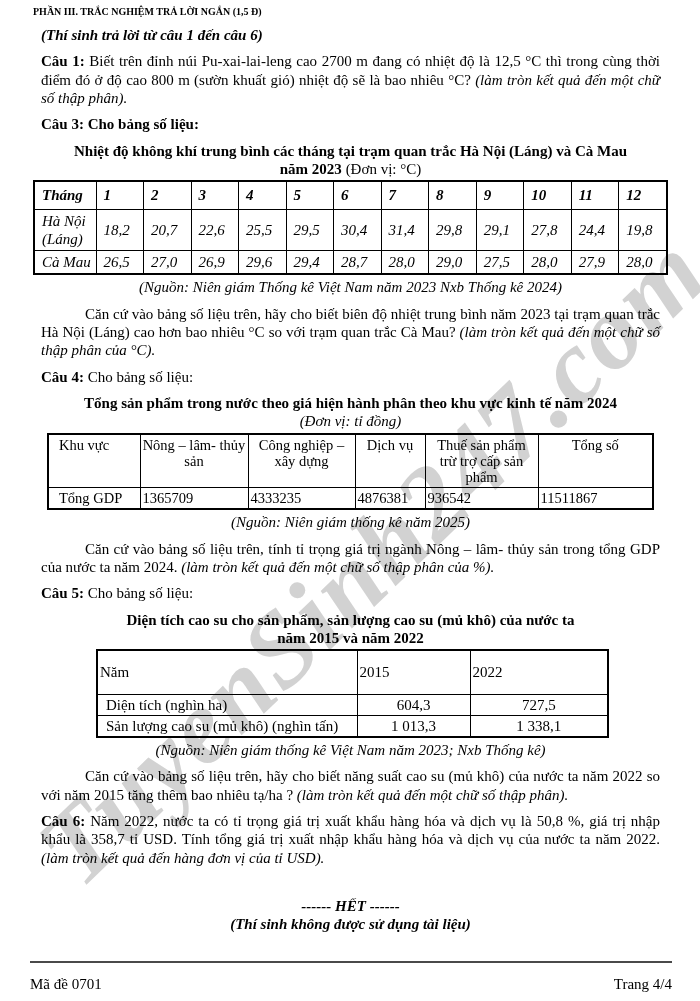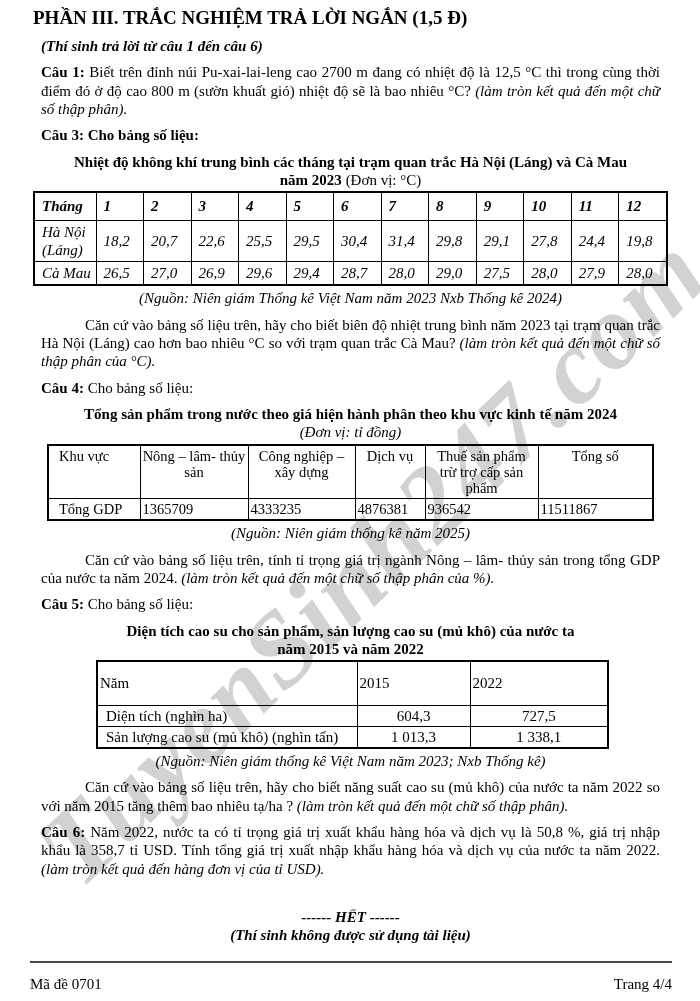--- a/index.html
+++ b/index.html
@@ -31,21 +31,21 @@
     position:absolute;
     left:33px;right:32px;top:6px;
     z-index:1;
   }
   .content p{margin:8px;}
   .para{text-align:justify;}
   .indent{text-indent:44px;}
   .center{text-align:center;}
   .bold{font-weight:bold;}
   .bolditalic{font-weight:bold;font-style:italic;}
-  .section-title{font-size:19px;font-weight:bold;margin:0;}
+  .section-title{font-size:10px;font-weight:bold;margin:0;}
   .source{text-align:center;font-style:italic;margin:3px 0;}
   table{border-collapse:collapse;border:2px solid #000;margin:2px 0;}
   td,th{border:1px solid #000;}
   
   .t1{width:100%;font-style:italic;}
   .t1 th{font-weight:bold;text-align:left;padding:4px 2px 4px 7px;}
   .t1 td{text-align:left;padding:2px 2px 2px 7px;vertical-align:middle;}
   
   .t2{width:607px;margin-left:14px;font-size:14.5px;line-height:1.12;}
   .t2 th{font-weight:normal;text-align:center;vertical-align:top;padding:2px 2px;}

